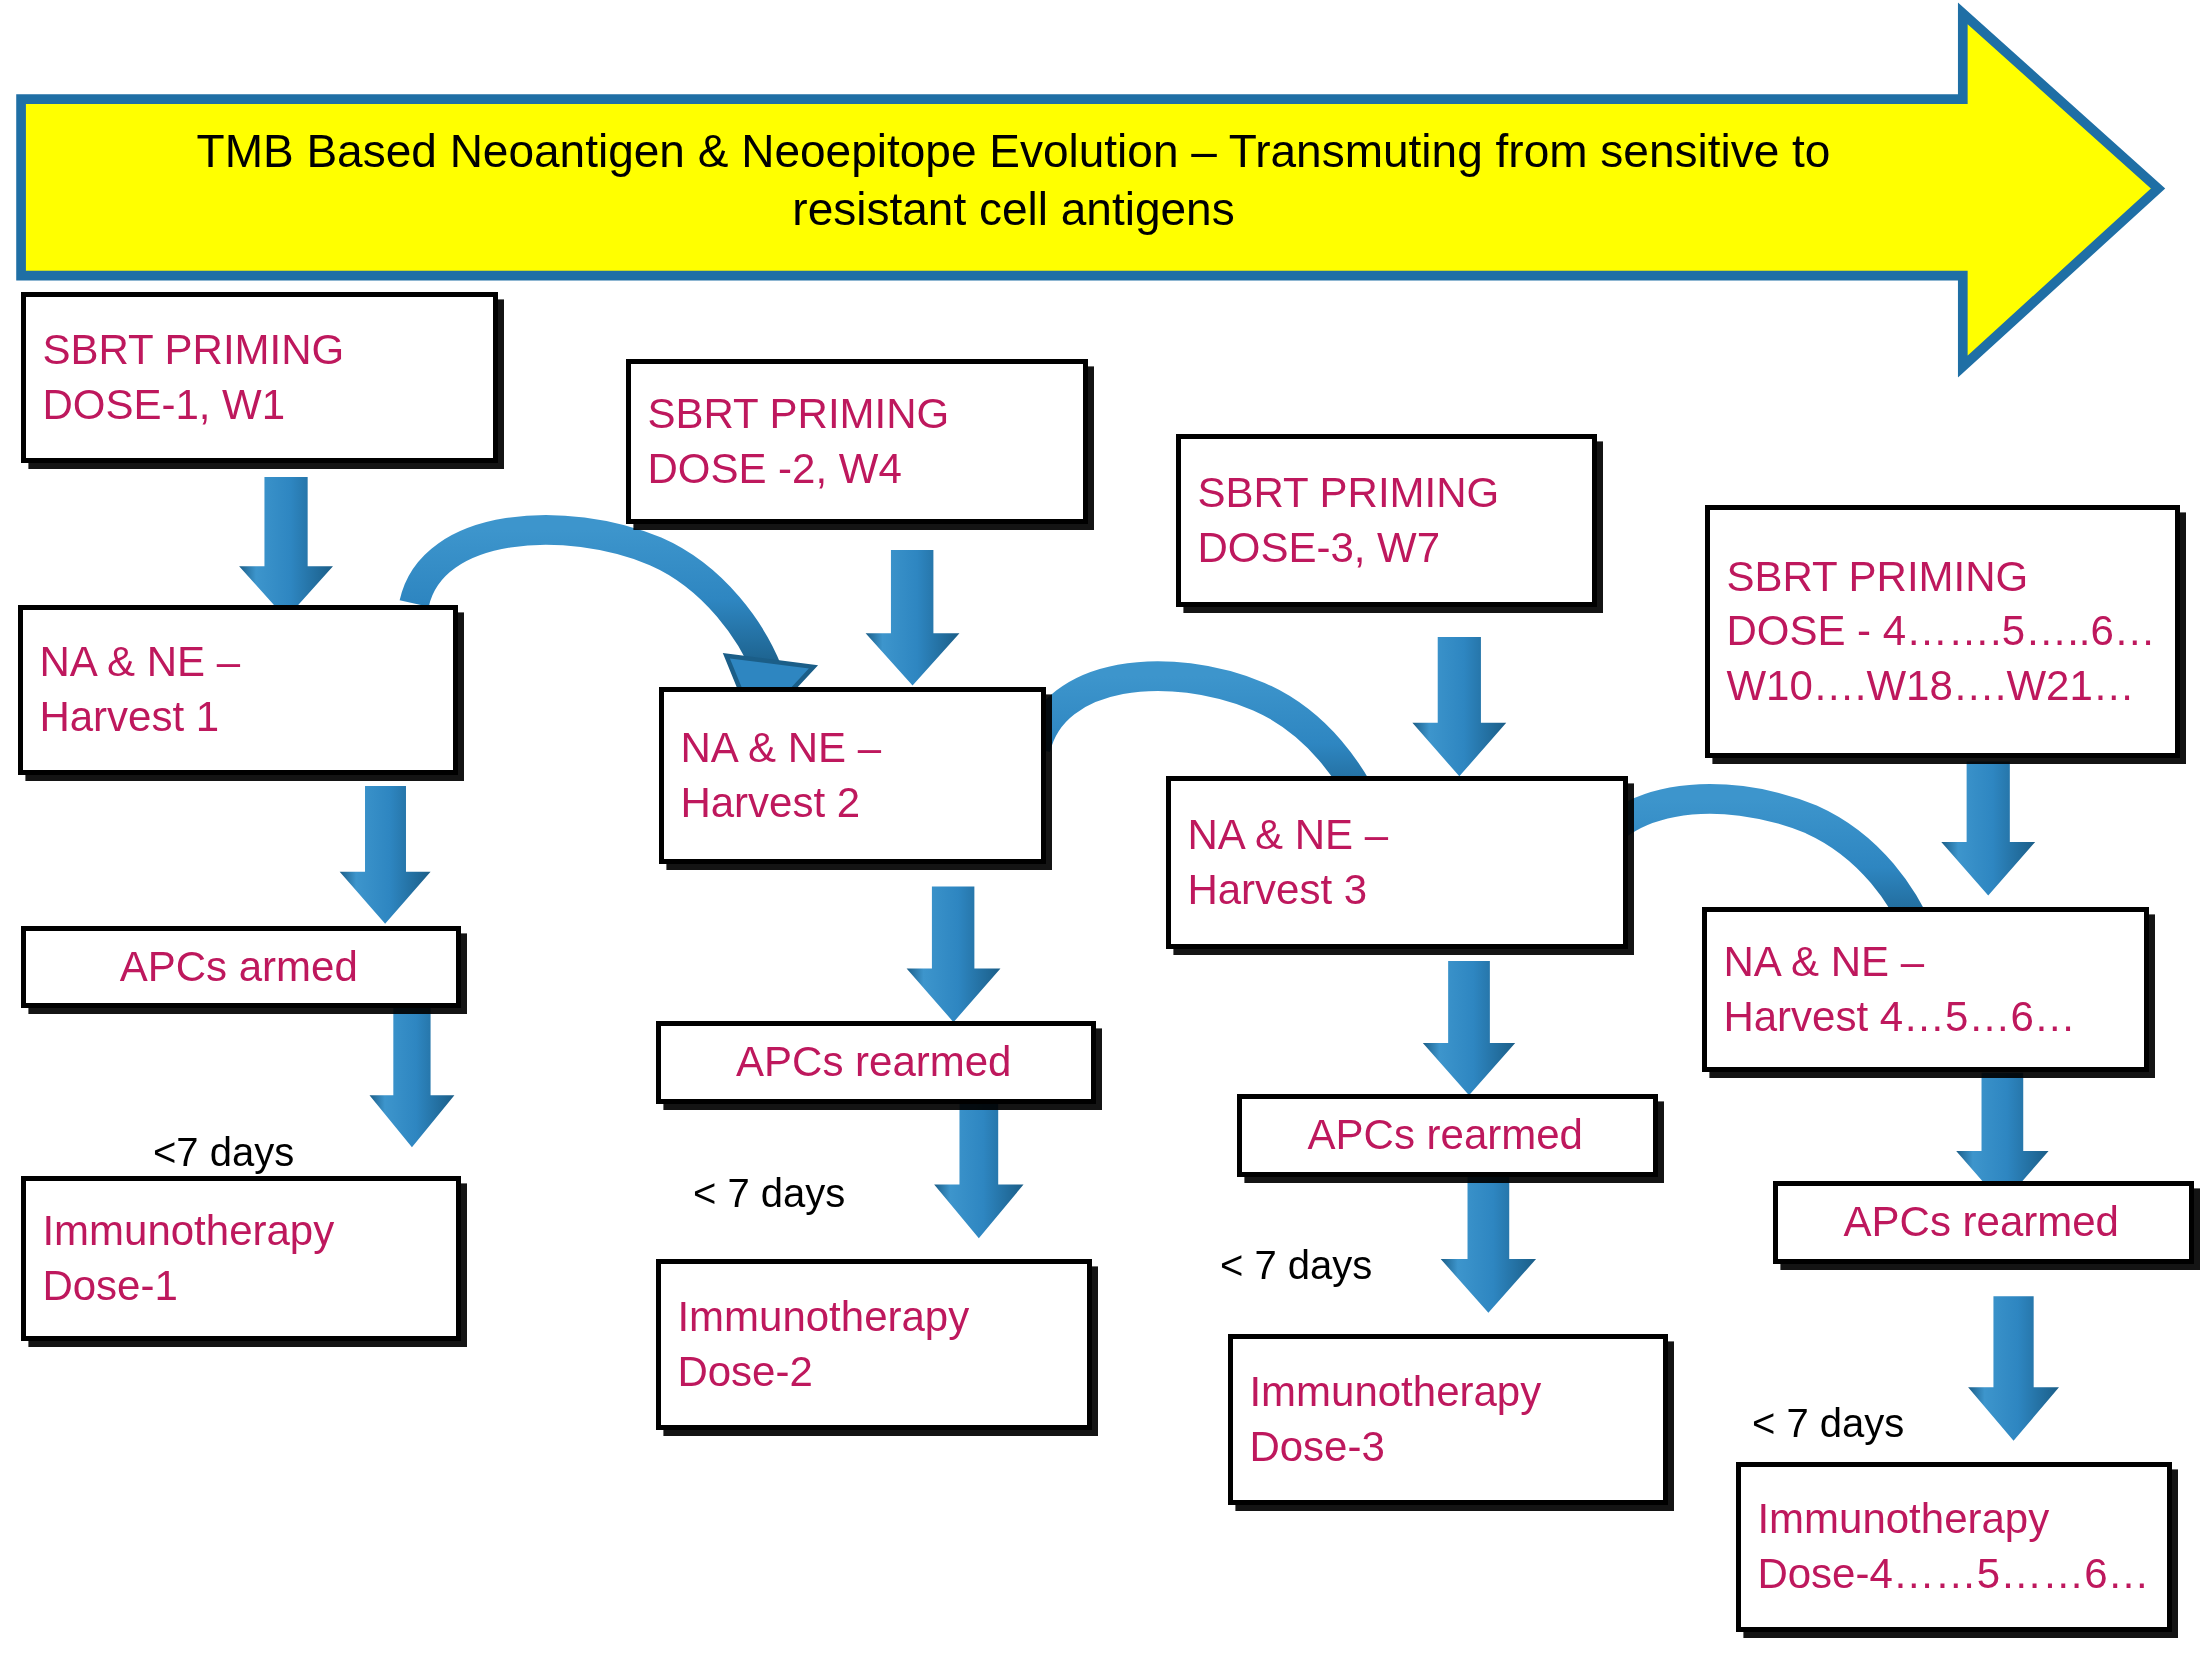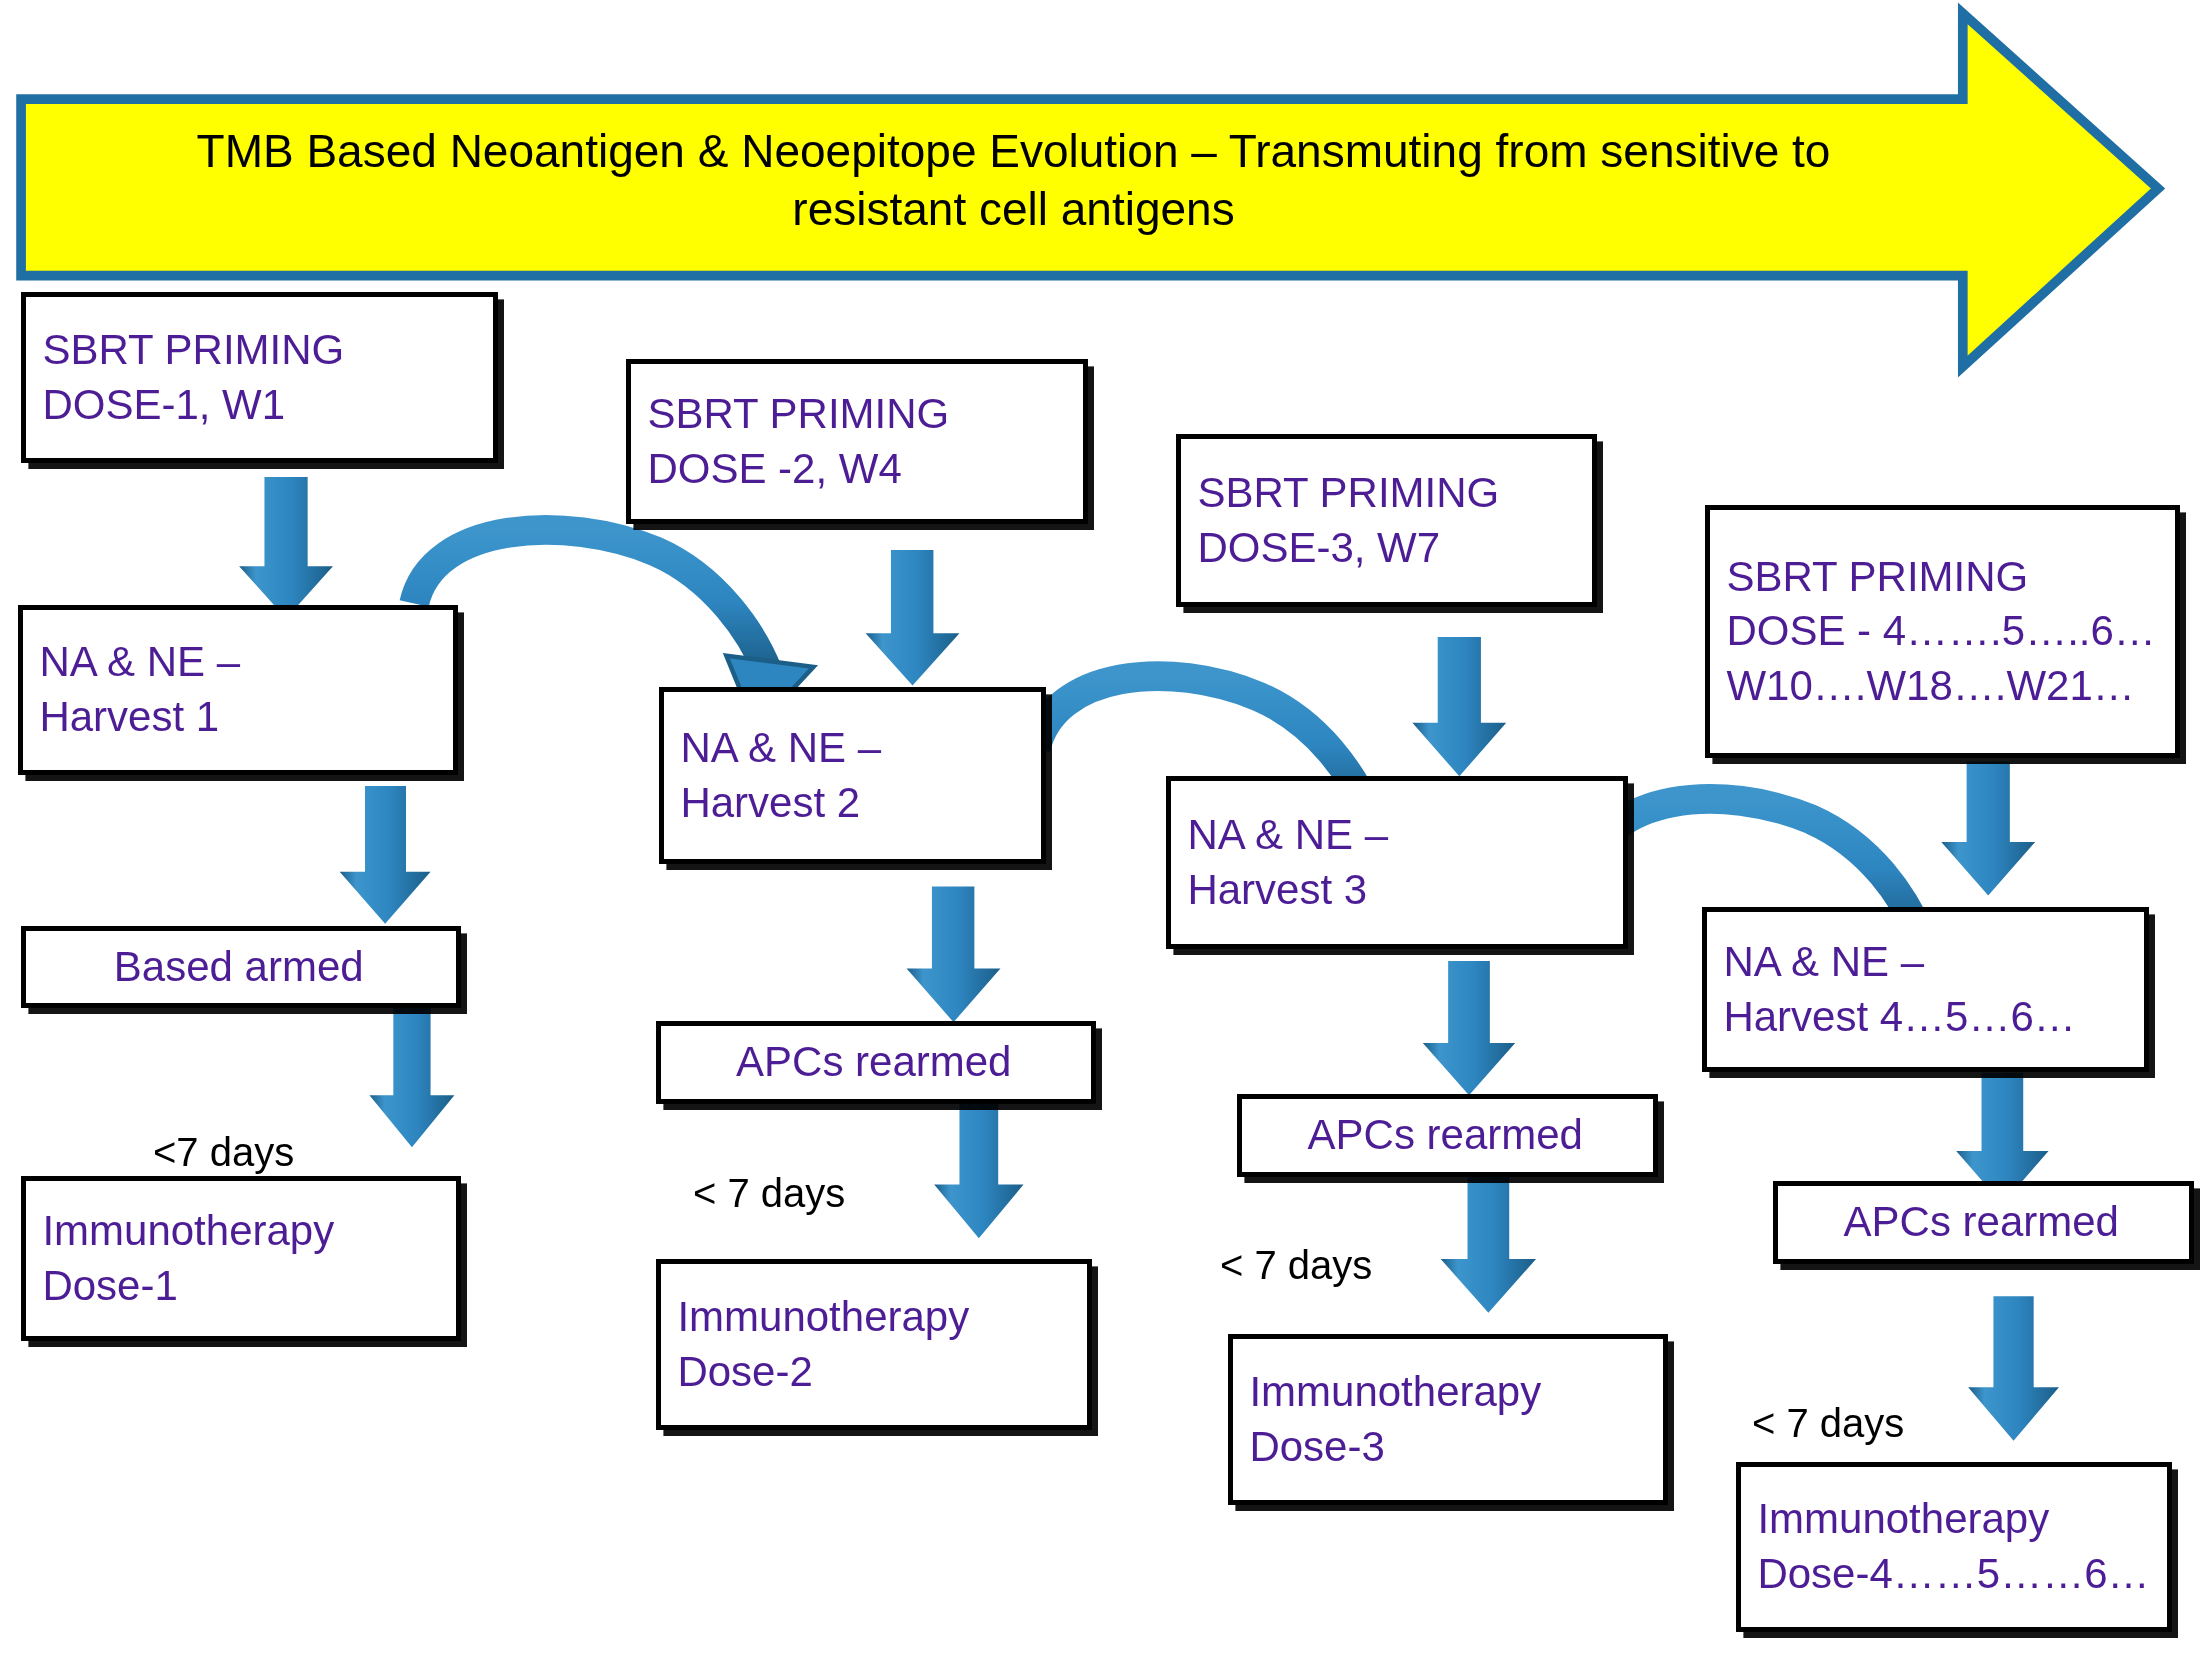--- a/index.html
+++ b/index.html
@@ -46,21 +46,21 @@
 
   
   .pbox {
     position: absolute;
     box-sizing: border-box;
     background: #ffffff;
     border: 5.2px solid #000000;
     box-shadow: 6.7px 6.7px 0 -0.7px rgba(0,0,0,0.92);
     display: flex;
     align-items: center;
-    color: #4c1d95;
+    color: #be185d;
     font-size: 42px;
     line-height: 1.30;
     font-family: "Liberation Sans", sans-serif;
   }
   .pbox .txt {
     padding: 0 12px 0 16.4px;
     white-space: pre-line;
     width: 100%;
   }
   .pbox.center .txt { text-align: center; padding-left: 7.5px; }
@@ -170,21 +170,21 @@
     <span class="txt">SBRT PRIMING
 DOSE-1, W1</span>
   </div>
 
   <div class="pbox" style="left:18px; top:605px; width:440px; height:170px;">
     <span class="txt">NA &amp; NE –
 Harvest 1</span>
   </div>
 
   <div class="pbox center" style="left:21px; top:926px; width:440px; height:82px;">
-    <span class="txt">Based  armed</span>
+    <span class="txt">APCs  armed</span>
   </div>
 
   <div class="daylbl" style="left:153px; top:1082px;margin-top:48px;">&lt;7 days</div>
 
   <div class="pbox" style="left:21px; top:1176px; width:440px; height:165px;">
     <span class="txt">Immunotherapy
 Dose-1</span>
   </div>
 
   <div class="pbox" style="left:626px; top:359px; width:462px; height:165px;">

